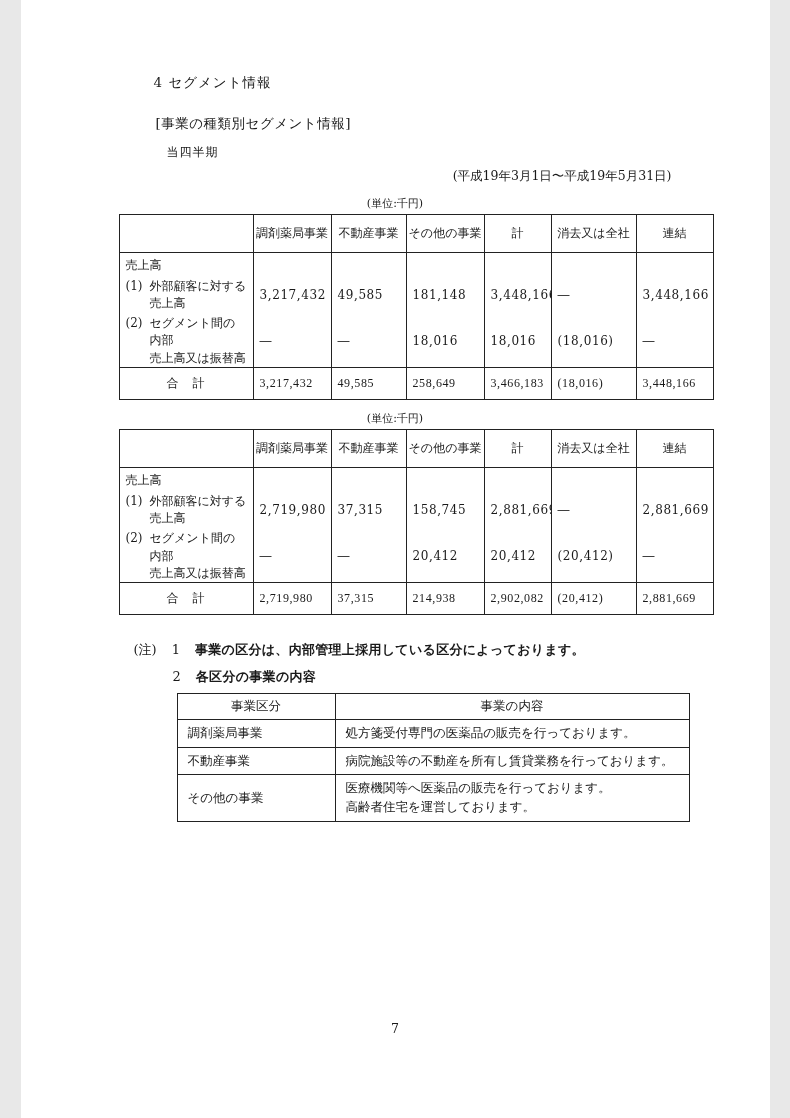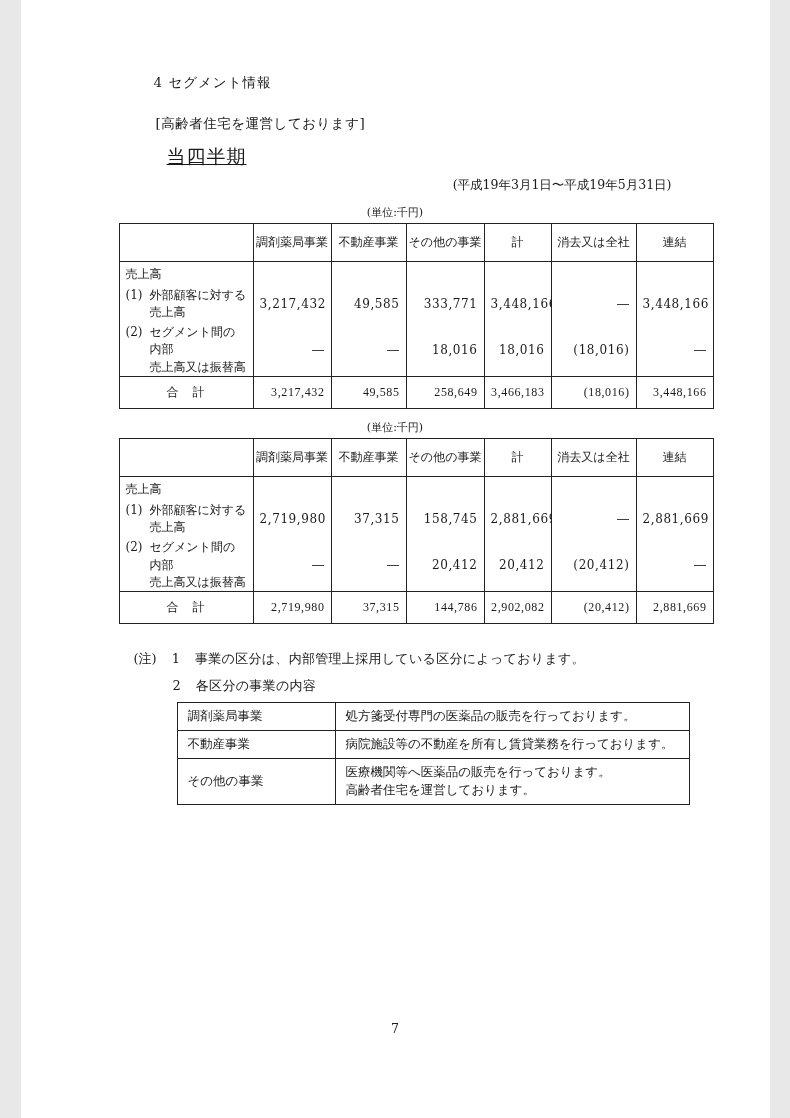--- a/index.html
+++ b/index.html
@@ -9,60 +9,60 @@
     position:relative;
     margin:0 auto;
     font-family:"DejaVu Serif","Liberation Serif",serif;
     color:#1a1a1a;
     overflow:hidden;
   }
   .content { padding:74px 98px 0 98px; }
 
   .doc-title    { font-size:13.5px; margin-left:35px; letter-spacing:1px; }
   .doc-subtitle { font-size:13.5px; margin-left:37px; margin-top:23px; letter-spacing:0.5px; }
-  .sec-heading  { font-size:19px; margin-left:48px; margin-top:11px; letter-spacing:1px;text-decoration:underline; }
+  .sec-heading  { font-size:12px; margin-left:48px; margin-top:11px; letter-spacing:1px; }
   .period       { text-align:right; font-size:12.5px; margin-top:7px; }
   .unit         { text-align:center; font-size:11px; margin-top:11px; margin-bottom:3px; }
 
   table.seg { border-collapse:collapse; width:594px; table-layout:fixed; border:1.5px solid #222; }
   table.seg td {
     border-left:1px solid #222; border-right:1px solid #222;
     font-size:12px; padding:0 6px; overflow:hidden;
   }
   table.seg tr.hdr td { border-bottom:1px solid #222; text-align:center; height:37px; padding:0 1px; }
   table.seg tr.grp td { height:19px; padding-top:3px; }
   table.seg tr.r  td  { height:40px; vertical-align:middle; }
   table.seg tr.tot td { border-top:1.5px solid #222; height:31px; vertical-align:middle;font-family:Liberation Serif, serif; }
-  .num { text-align:right; letter-spacing:0.6px; white-space:nowrap; }
+  .num { text-align:left; letter-spacing:0.6px; white-space:nowrap; }
   .tot-label { text-align:center; letter-spacing:1px; }
   .row-label { display:flex; gap:7px; align-items:flex-start; line-height:1.45; }
   .row-label .no { flex:0 0 auto; }
 
   .notes { margin-top:27px; }
   .note-line { font-size:13px; display:flex; line-height:1.3; }
   .note-line .nl-label { margin-left:15px; }
   .note-line .nl-no    { margin-left:15px; }
   .note-line .nl-no2   { margin-left:54px; }
-  .note-line .nl-text  { margin-left:15px; letter-spacing:0.3px; }
+  .note-line .nl-text  { margin-left:15px; letter-spacing:0.3px;font-weight:bold; }
   .note-line + .note-line { margin-top:10px; }
 
   table.biz { border-collapse:collapse; table-layout:fixed; width:512px; margin:7px 0 0 58px; border:1.5px solid #222; }
   table.biz td { border:1px solid #222; font-size:12.5px; padding:4px 10px; line-height:1.5; }
   table.biz tr.bhdr td { text-align:center; padding:3px 10px; }
 
   .page-number { position:absolute; left:0; right:0; top:1021px; text-align:center; font-size:12.5px; }
 </style>
 </head>
 <body>
 
 <div class="page">
   <div class="content">
 
     <div class="doc-title">4  セグメント情報</div>
-    <div class="doc-subtitle">[高齢者住宅を運営しております]</div>
+    <div class="doc-subtitle">[事業の種類別セグメント情報]</div>
 
     <div class="sec-heading">当四半期</div>
     <div class="period">(平成19年3月1日〜平成19年5月31日)</div>
     <div class="unit">(単位:千円)</div>
 
     <table class="seg">
       <colgroup>
         <col style="width:134px">
           <col style="width:78px">
           <col style="width:75px">
@@ -95,21 +95,21 @@
           <div class="row-label">
             <span class="no">(1)</span>
             <span>
               <div>外部顧客に対する</div>
               <div>売上高</div>
             </span>
           </div>
         </td>
         <td class="num">3,217,432</td>
         <td class="num">49,585</td>
-        <td class="num">333,771</td>
+        <td class="num">181,148</td>
         <td class="num">3,448,166</td>
         <td class="num">―</td>
         <td class="num">3,448,166</td>
       </tr>
       <tr class="r">
         <td>
           <div class="row-label">
             <span class="no">(2)</span>
             <span>
               <div>セグメント間の内部</div>
@@ -198,21 +198,21 @@
         <td class="num">―</td>
         <td class="num">20,412</td>
         <td class="num">20,412</td>
         <td class="num">(20,412)</td>
         <td class="num">―</td>
       </tr>
       <tr class="tot">
         <td class="tot-label">合　計</td>
         <td class="num">2,719,980</td>
         <td class="num">37,315</td>
-        <td class="num">144,786</td>
+        <td class="num">214,938</td>
         <td class="num">2,902,082</td>
         <td class="num">(20,412)</td>
         <td class="num">2,881,669</td>
       </tr>
     </tbody>
       </table>
 
     <div class="notes">
       <div class="note-line">
         <span class="nl-label">(注)</span>
@@ -223,20 +223,24 @@
         <span class="nl-no2">2</span>
         <span class="nl-text">各区分の事業の内容</span>
       </div>
 
       <table class="biz">
         <colgroup>
             <col style="width:158px">
             <col style="width:354px">
           </colgroup>
         <tbody>
+            <tr class="bhdr">
+          <td>事業区分</td>
+          <td>事業の内容</td>
+        </tr>
         <tr>
           <td>調剤薬局事業</td>
           <td>
             <div>処方箋受付専門の医薬品の販売を行っております。</div>
           </td>
         </tr>
         <tr>
           <td>不動産事業</td>
           <td>
             <div>病院施設等の不動産を所有し賃貸業務を行っております。</div>

